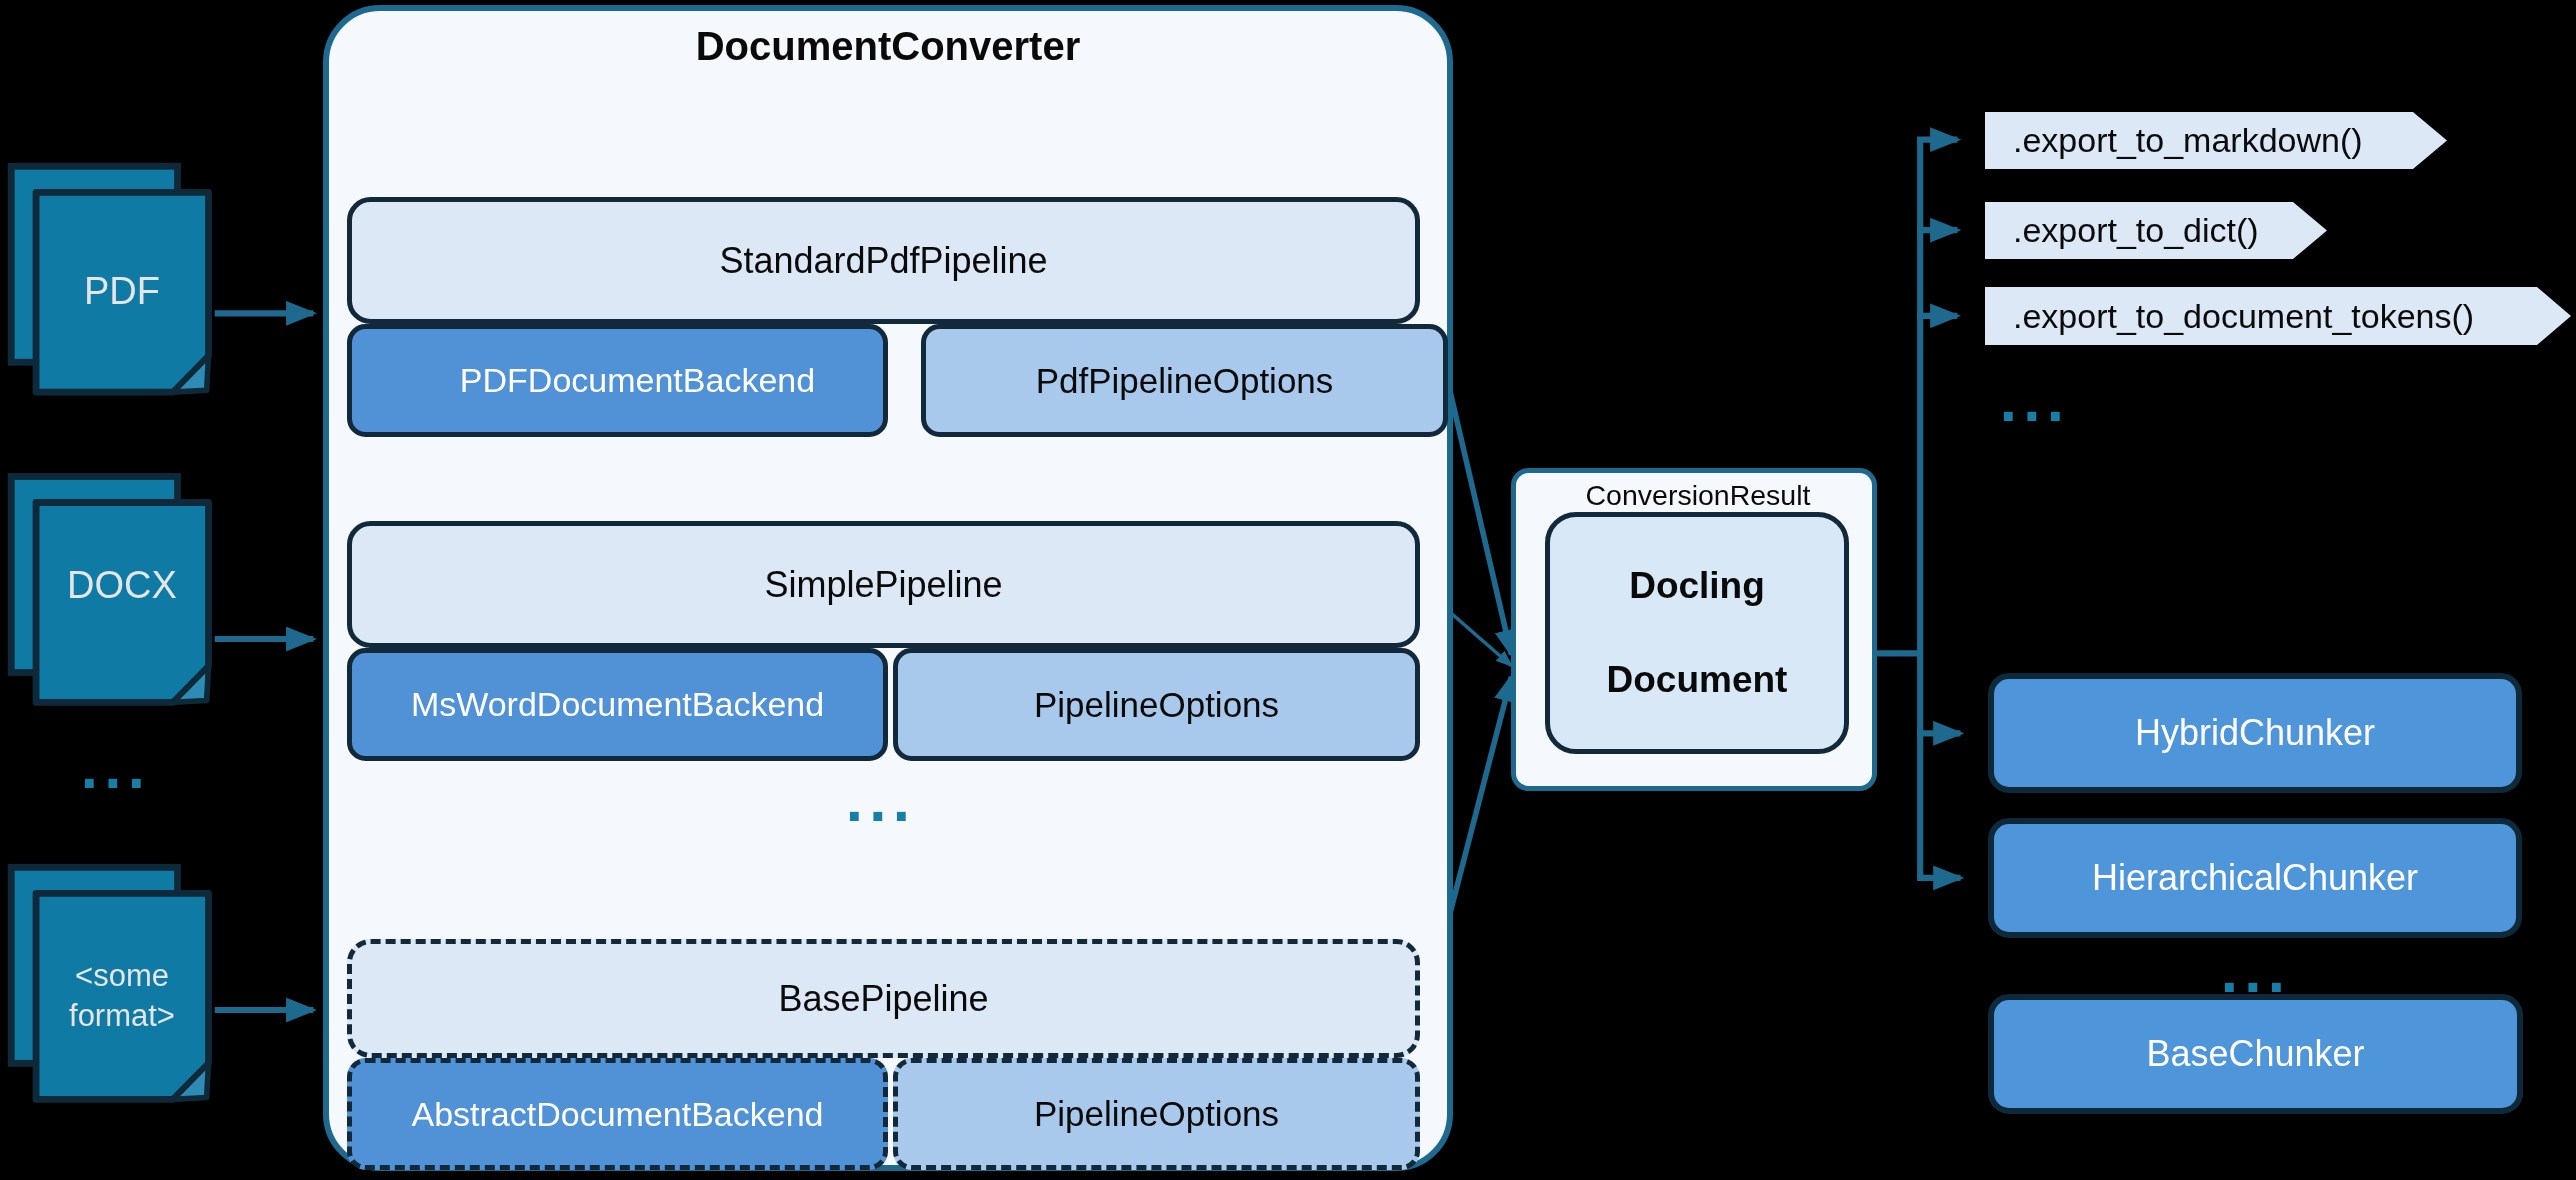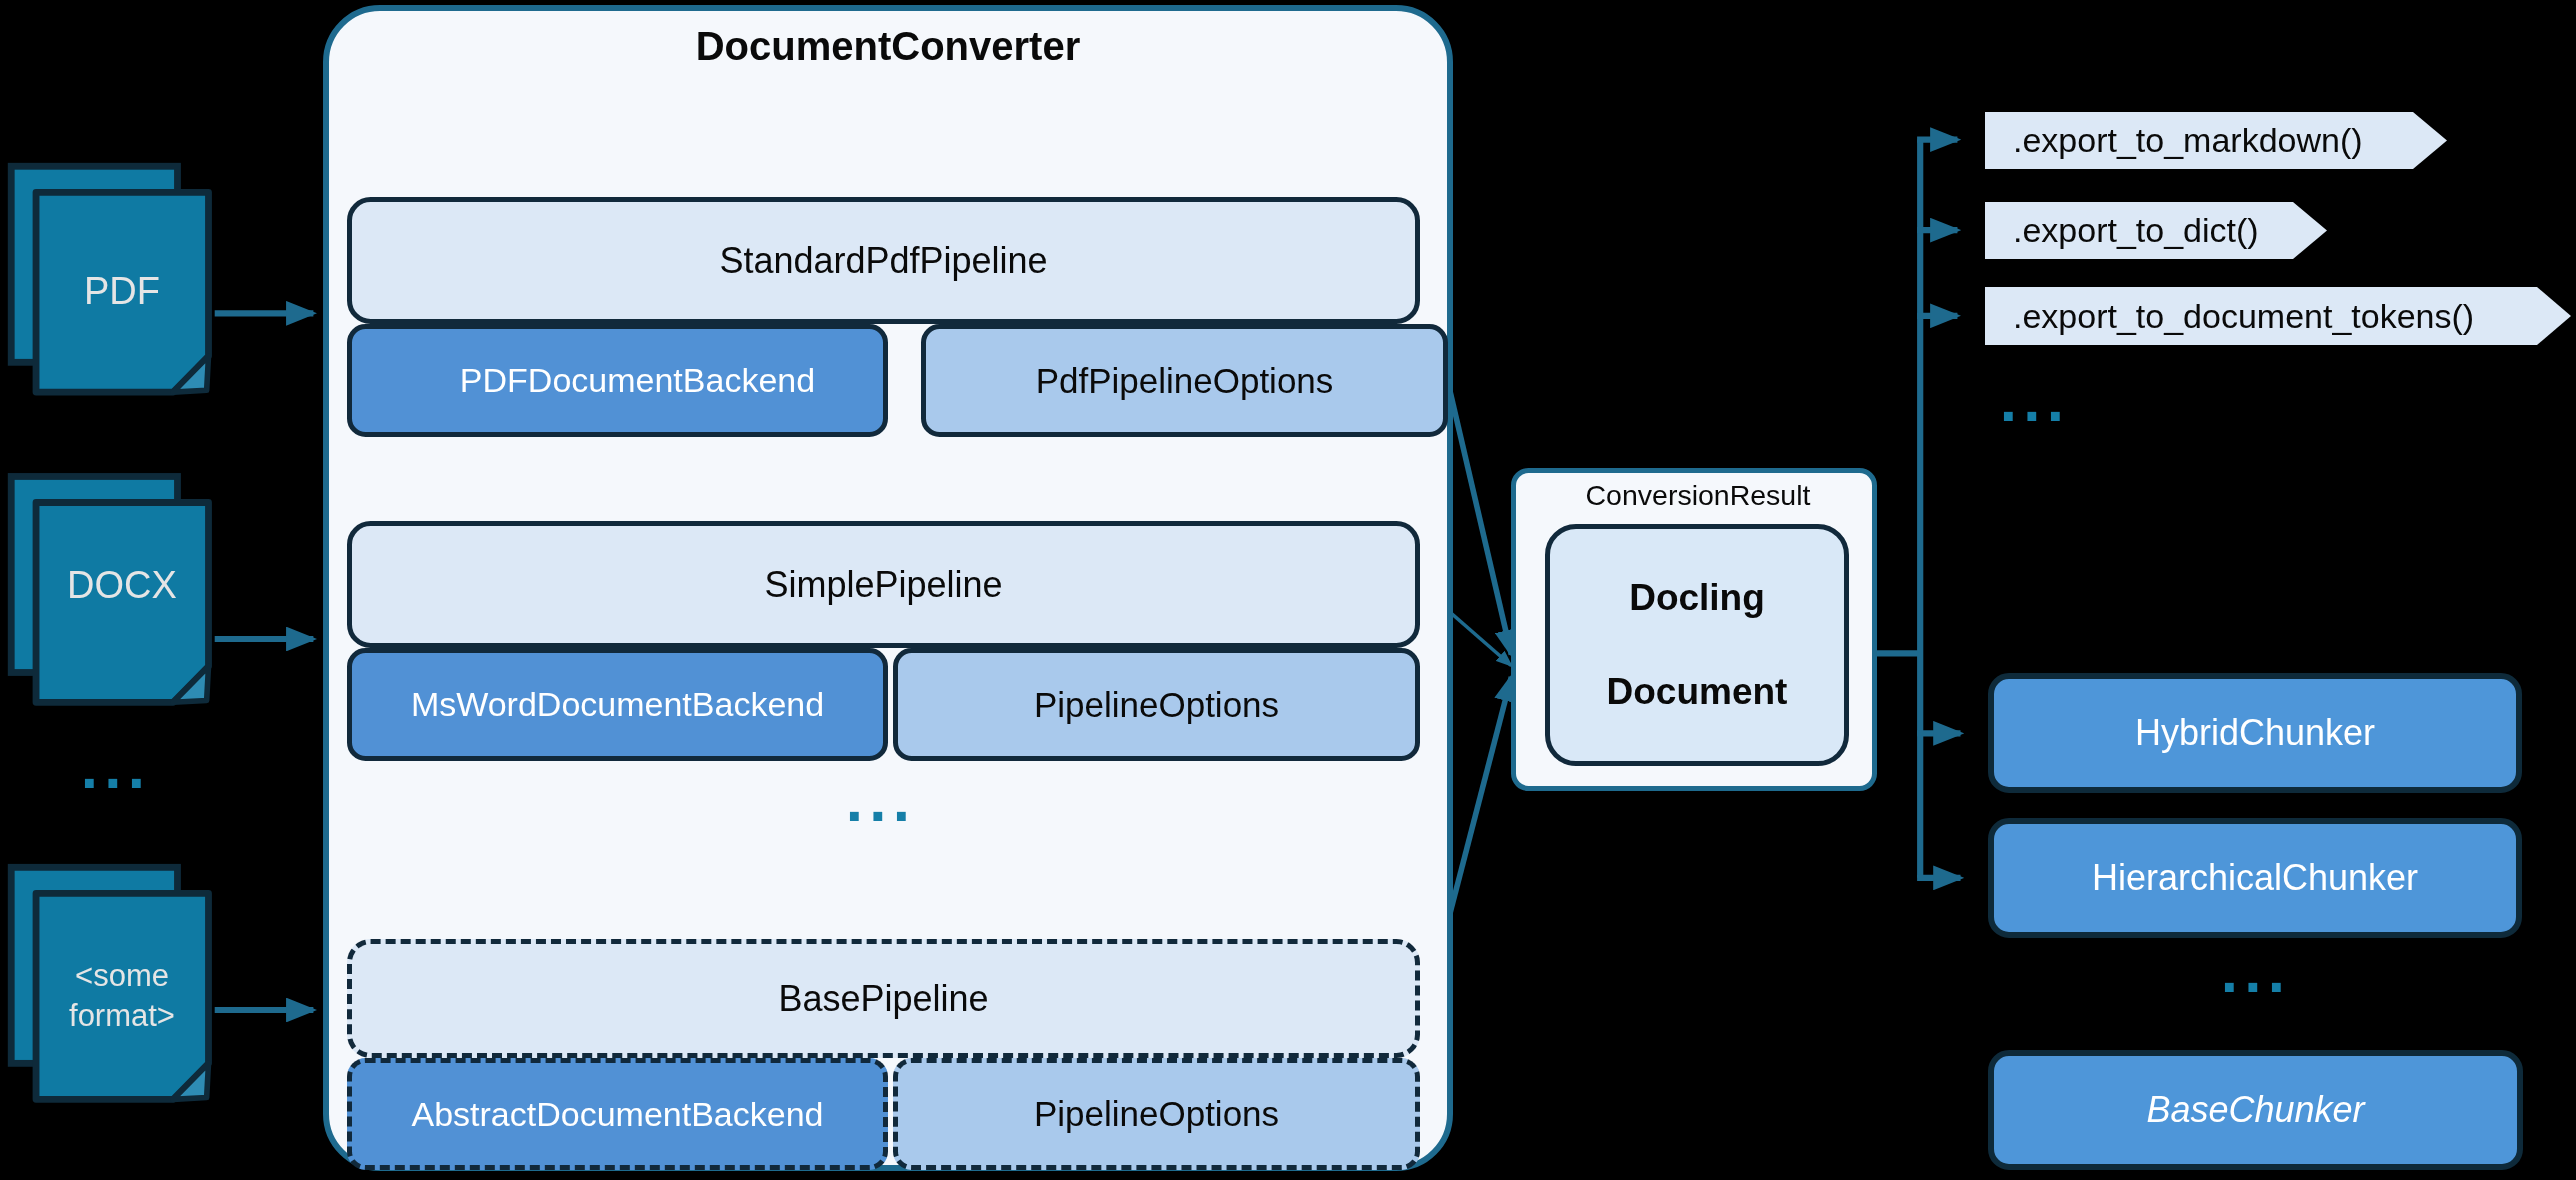--- a/index.html
+++ b/index.html
@@ -38,38 +38,38 @@
   .doc-label{display:flex;align-items:center;justify-content:center;flex-direction:column;
              color:#e5e5e5;font-size:38px;text-align:center;line-height:1.3;}
   .doc-pdf  {left:36px;top:192px;width:172px;height:200px;}
   .doc-docx {left:36px;top:486px;width:172px;height:200px;text-align:right;}
   .doc-some {left:36px;top:893px;width:172px;height:206px;font-size:31px;}
 
   .convres{left:1511px;top:468px;width:366px;height:323px;background:#F5F8FC;
            border:5.6px solid #1E6A8E;border-radius:17.4px;}
   .convres-label{left:1511px;top:479px;width:366px;text-align:center;
                  font-size:28.5px;color:#0A0A0A;padding-left:8px;}
-  .docling{left:1545px;top:524px;width:304px;height:242px;background:#D9E8F7;
+  .docling{left:1545px;top:512px;width:304px;height:242px;background:#D9E8F7;
            border:5.6px solid #11293B;border-radius:31px;
            display:flex;flex-direction:column;align-items:center;justify-content:center;
            font-size:37px;font-weight:700;color:#0A0A0A;line-height:1.25;text-align:center;gap:48px;}
 
   .chevron{background:#DCE8F6;display:flex;align-items:center;
            padding-left:28px;font-size:34px;color:#0A0A0A;
            clip-path:polygon(0 0, calc(100% - 34px) 0, 100% 50%, calc(100% - 34px) 100%, 0 100%);}
   .exp1{left:1985px;top:112px;width:462px;height:57px;}
   .exp2{left:1985px;top:202px;width:342px;height:57px;}
   .exp3{left:1985px;top:287px;width:586px;height:58px;}
 
   .chunker{background:#4E96D9;border:6.2px solid #0E2A3A;border-radius:21px;
            display:flex;align-items:center;justify-content:center;
            font-size:36px;color:#FFFFFF;}
   .chk1{left:1988px;top:673px;width:534px;height:120px;}
   .chk2{left:1988px;top:818px;width:534px;height:120px;}
-  .chk3{left:1988px;top:1011px;width:535px;height:120px;font-style:italic;}
+  .chk3{left:1988px;top:955px;width:535px;height:120px;}
 
   .dots{width:112px;height:68px;display:flex;align-items:flex-end;justify-content:center;
         color:#157FA8;font-size:62px;font-weight:700;letter-spacing:6.2px;line-height:0.9;}
   .dots-docs{left:60px;top:727px;}
   .dots-conv{left:825px;top:760px;}
   .dots-exp {left:1979px;top:360px;}
   .dots-chk {left:2200px;top:931px;}
 </style>
 </head>
 <body>

